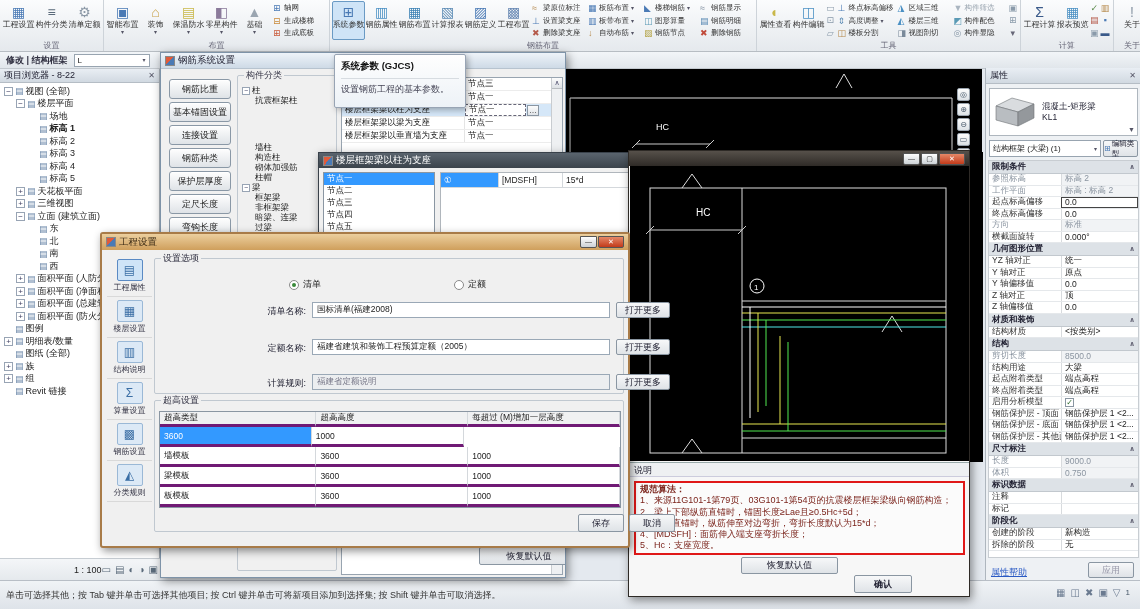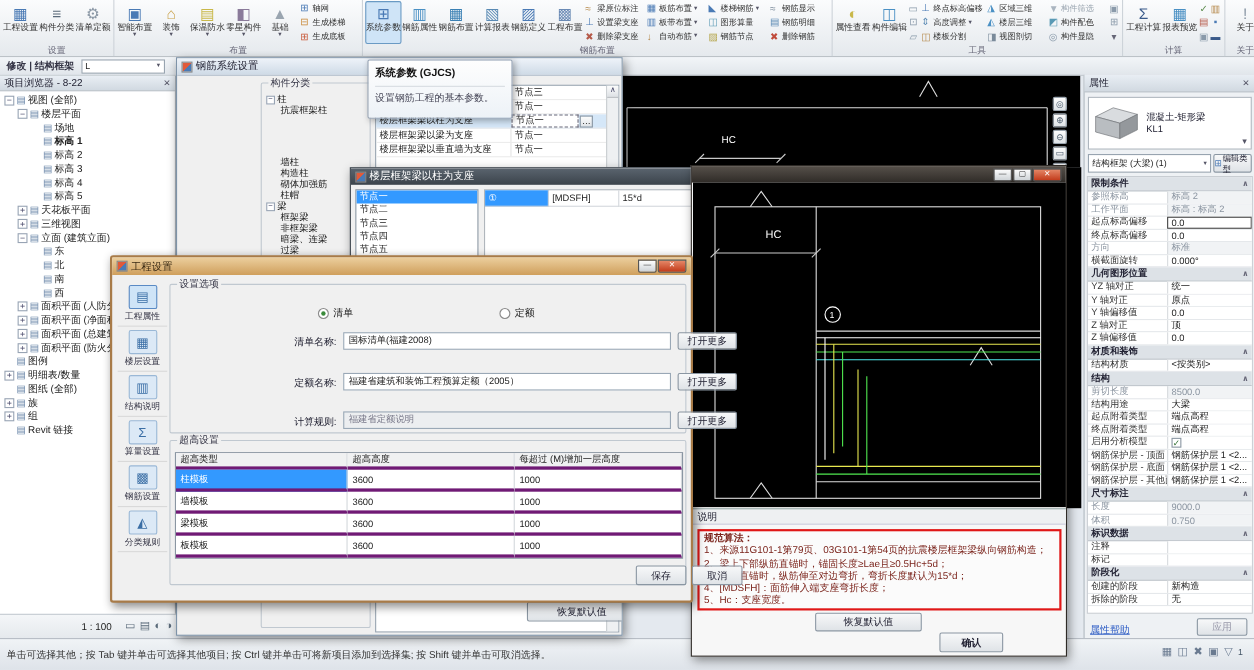--- a/index.html
+++ b/index.html
@@ -32,21 +32,21 @@
 .trow{display:flex;align-items:center;height:12.5px;white-space:nowrap;overflow:hidden}
 .texp{width:9px;height:9px;border:1px solid #98a4b4;background:#fff;font-size:8px;line-height:7px;text-align:center;color:#446;margin-right:2px;flex:none}
 .tind{width:11px;flex:none}
 .tic{font-size:9px;margin-right:2px;color:#6a86a8;flex:none}
 
 .canvas{left:160px;top:69px;width:825px;height:511px;background:#e4e9ef}
 .viewport-top{left:560px;top:68px;width:422px;height:84px;background:#000}
 .sliver{left:966px;top:152px;width:17px;height:310px;background:#000}
 .navbar{left:957px;top:88px;display:flex;flex-direction:column;gap:2px;z-index:6}
 .navbtn{width:13px;height:13px;background:linear-gradient(#fdfdfd,#dde2e6);border:1px solid #9aa4ae;font-size:8px;text-align:center;line-height:11px;color:#456;border-radius:2px}
-.viewbar{left:0;top:558px;width:160px;height:22px;background:linear-gradient(#f4f6f8,#e5e9ed);border-top:1px solid #c7cdd3;display:flex;align-items:center;gap:12px;padding:0 4px 0 74px;overflow:hidden}
+.viewbar{left:0;top:558px;width:160px;height:22px;background:linear-gradient(#f4f6f8,#e5e9ed);border-top:1px solid #c7cdd3;display:flex;align-items:center;gap:0;padding:0 4px 0 74px;overflow:hidden}
 .vbic{font-size:10px;color:#5a6a7a}
 
 .statusbar{left:0;top:580px;width:1140px;height:29px;background:linear-gradient(#f0f3f6,#dee3e9);border-top:1px solid #b8bec6;display:flex;align-items:center;padding:0 6px;color:#333}
 .statusbar .txt{white-space:nowrap;overflow:hidden;max-width:620px}
 .statusicons{position:absolute;right:10px;top:587px;display:flex;gap:5px;align-items:center}
 .stic{font-size:10px;color:#6a7a90}
 
 .win{position:absolute;box-shadow:2px 3px 9px rgba(0,0,0,.45)}
 .titlebar{height:16px;display:flex;align-items:center;padding:0 4px;font-size:9.5px;gap:3px;flex:none}
 .wicon{width:10px;height:10px;background:linear-gradient(135deg,#e05a3a 50%,#4a7ab5 50%);flex:none;border:1px solid #888}
@@ -585,20 +585,29 @@
     <div class="stic">✖</div>
     <div class="stic">▣</div>
     <div class="stic">▽</div>
   </div>
 
 <div class="win rebar-dlg">
   <div class="titlebar">
     <span class="wicon"></span>
     <span>钢筋系统设置</span>
   </div>
+  <div class="sidebtns">
+      <div class="btn3d">钢筋比重</div>
+      <div class="btn3d">基本锚固设置</div>
+      <div class="btn3d">连接设置</div>
+      <div class="btn3d">钢筋种类</div>
+      <div class="btn3d">保护层厚度</div>
+      <div class="btn3d">定尺长度</div>
+      <div class="btn3d">弯钩长度</div>
+    </div>
   <div class="groupbox" style="left:76px;top:22px;width:100px;height:496px">
     <span class="gb-label">构件分类</span>
     <div class="rtree">
         <div class="rtrow" style="padding-left: 2px;">
           <div class="texp">−</div>
           <div>柱</div>
         </div>
         <div class="rtrow" style="padding-left: 15px;">
           <div>抗震框架柱</div>
         </div>
@@ -798,21 +807,20 @@
     </div>
     <div class="groupbox" style="left:0;top:148px;width:470px;height:132px">
       <span class="gb-label">超高设置</span>
       <div class="htable">
           <div class="htr">
             <div class="htc hth" style="width: 34%;">超高类型</div>
             <div class="htc hth" style="width: 33%;">超高高度</div>
             <div class="htc hth" style="width: 33%;">每超过 (M)增加一层高度</div>
           </div>
           <div class="htr selrow">
-            <div class="htc" style="width: 34%;">柱模板</div>
             <div class="htc" style="width: 33%;">3600</div>
             <div class="htc" style="width: 33%;">1000</div>
           </div>
           <div class="htr">
             <div class="htc" style="width: 34%;">墙模板</div>
             <div class="htc" style="width: 33%;">3600</div>
             <div class="htc" style="width: 33%;">1000</div>
           </div>
           <div class="htr">
             <div class="htc" style="width: 34%;">梁模板</div>

